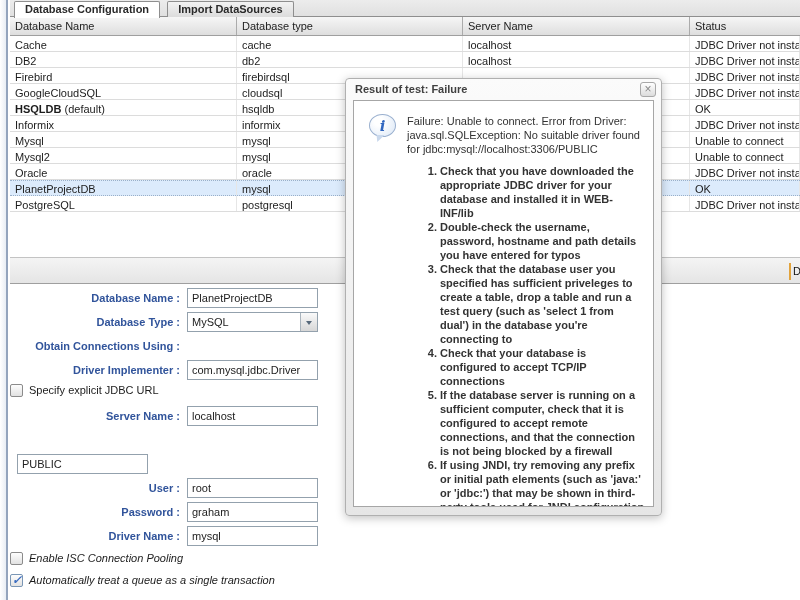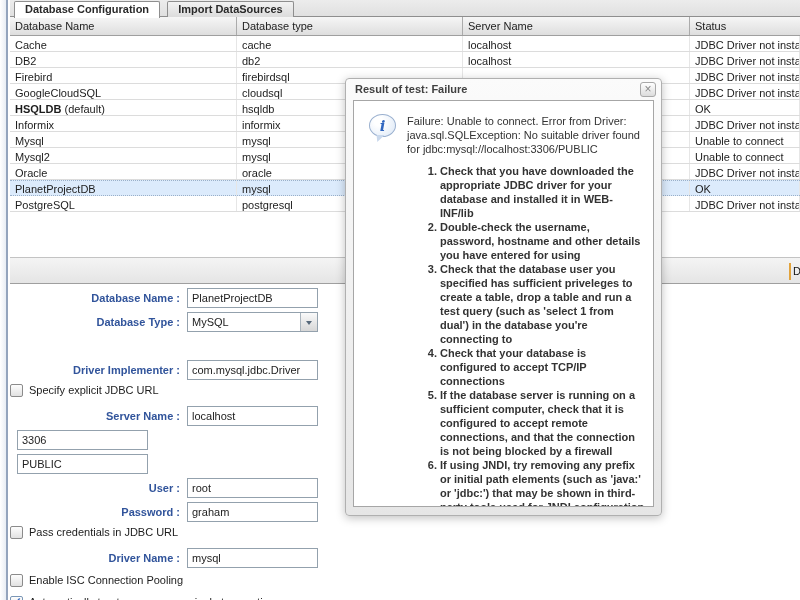--- a/index.html
+++ b/index.html
@@ -49,21 +49,21 @@
   .txt { width:131px; height:20px; border:1px solid #93a1ad; font-family:"Liberation Sans",sans-serif;
     font-size:11px; padding:1px 4px; color:#222; background:#fff; }
   .select { width:131px; height:20px; border:1px solid #93a1ad; position:relative; background:#fff;
     line-height:18px; padding-left:4px; cursor:pointer; overflow:hidden; }
   .arrowbox { position:absolute; right:0; top:0; bottom:0; width:17px;
     background:linear-gradient(#fafafa,#d7d7d7); border-left:1px solid #aab4bd;
     display:flex; align-items:center; justify-content:center; }
   .arrow { width:0; height:0; border:3px solid transparent; border-top:4px solid #56687a; margin-top:4px; }
   .crow { display:flex; align-items:flex-start; height:13px; margin-bottom:3px; }
   .crow.gap-after { margin-bottom:9px; }
-  .gap-before { margin-top:6px; }
+  .gap-before { margin-top:6px;font-style:italic; }
   .cbox { width:13px; height:13px; border:1px solid #8b8b8b; border-radius:2px;
     background:linear-gradient(#fdfdfd,#e2e2e2); margin-right:6px; position:relative; cursor:pointer; flex:0 0 13px; }
   .cbox.checked { border-color:#7a96b5; }
   .cbox.checked::after { content:"\2713"; position:absolute; left:1px; top:-2px; color:#3a6cc0;
     font-weight:bold; font-size:12px; }
   .clabel { color:#1c1c1c; }
 
   
   .dialog { position:absolute; left:345px; top:78px; width:317px; height:438px; z-index:10;
     background:linear-gradient(#fbfbfb,#e6e6e6); border:1px solid #b0b0b0; border-radius:4px;
@@ -190,50 +190,46 @@
       <span class="flabel">Database Name</span>
       <input class="txt fctl" type="text" value="PlanetProjectDB" style="">
     </div>
     <div class="frow">
       <span class="flabel">Database Type</span>
       <div class="select fctl">MySQL<span class="arrowbox">
           <span class="arrow"></span>
         </span></div>
     </div>
     <div class="frow">
+      <span class="flabel">Obtain Connections Using</span>
     </div>
     <div class="frow">
       <span class="flabel">Driver Implementer</span>
       <input class="txt fctl" type="text" value="com.mysql.jdbc.Driver" style="">
     </div>
     <div class="crow gap-after">
       <span class="cbox"></span>
       <span class="clabel">Specify explicit JDBC URL</span>
     </div>
     <div class="frow">
       <span class="flabel">Server Name</span>
       <input class="txt fctl" type="text" value="localhost" style="">
     </div>
     <div class="frow">
-      <input class="txt fctl" type="text" value="3306" style="">
     </div>
     <div class="frow">
       <input class="txt fctl" type="text" value="PUBLIC" style="">
     </div>
     <div class="frow">
       <span class="flabel">User</span>
       <input class="txt fctl" type="text" value="root" style="">
     </div>
     <div class="frow">
       <span class="flabel">Password</span>
       <input class="txt fctl" type="text" value="graham" style="">
-    </div>
-    <div class="crow gap-after">
-      <span class="cbox"></span>
-      <span class="clabel">Pass credentials in JDBC URL</span>
     </div>
     <div class="frow">
       <span class="flabel">Driver Name</span>
       <input class="txt fctl" type="text" value="mysql" style="">
     </div>
     <div class="crow gap-before gap-after">
       <span class="cbox"></span>
       <span class="clabel">Enable ISC Connection Pooling</span>
     </div>
     <div class="crow gap-before">
@@ -248,21 +244,21 @@
   <div class="dbody">
     <div class="msgrow">
       <div class="iicon">
         <div class="bubble">i</div>
         <div class="btail"></div>
       </div>
       <div class="msg">Failure: Unable to connect. Error from Driver: java.sql.SQLException: No suitable driver found for jdbc:mysql://localhost:3306/PUBLIC</div>
     </div>
     <ol class="steps" id="dialog-steps">
         <li>Check that you have downloaded the appropriate JDBC driver for your database and installed it in WEB-INF/lib</li>
-        <li>Double-check the username, password, hostname and other details you have entered for using</li>
+        <li>Double-check the username, password, hostname and path details you have entered for typos</li>
         <li>Check that the database user you specified has sufficient priveleges to create a table, drop a table and run a test query (such as 'select 1 from dual') in the database you're connecting to</li>
         <li>Check that your database is configured to accept TCP/IP connections</li>
         <li>If the database server is running on a sufficient computer, check that it is configured to accept remote connections, and that the connection is not being blocked by a firewall</li>
         <li>If using JNDI, try removing any prefix or initial path elements (such as 'java:' or 'jdbc:') that may be shown in third-party tools used for JNDI configuration</li>
       </ol>
     <div class="okrow">
       <button class="okbtn">OK</button>
     </div>
   </div>
 </div>

